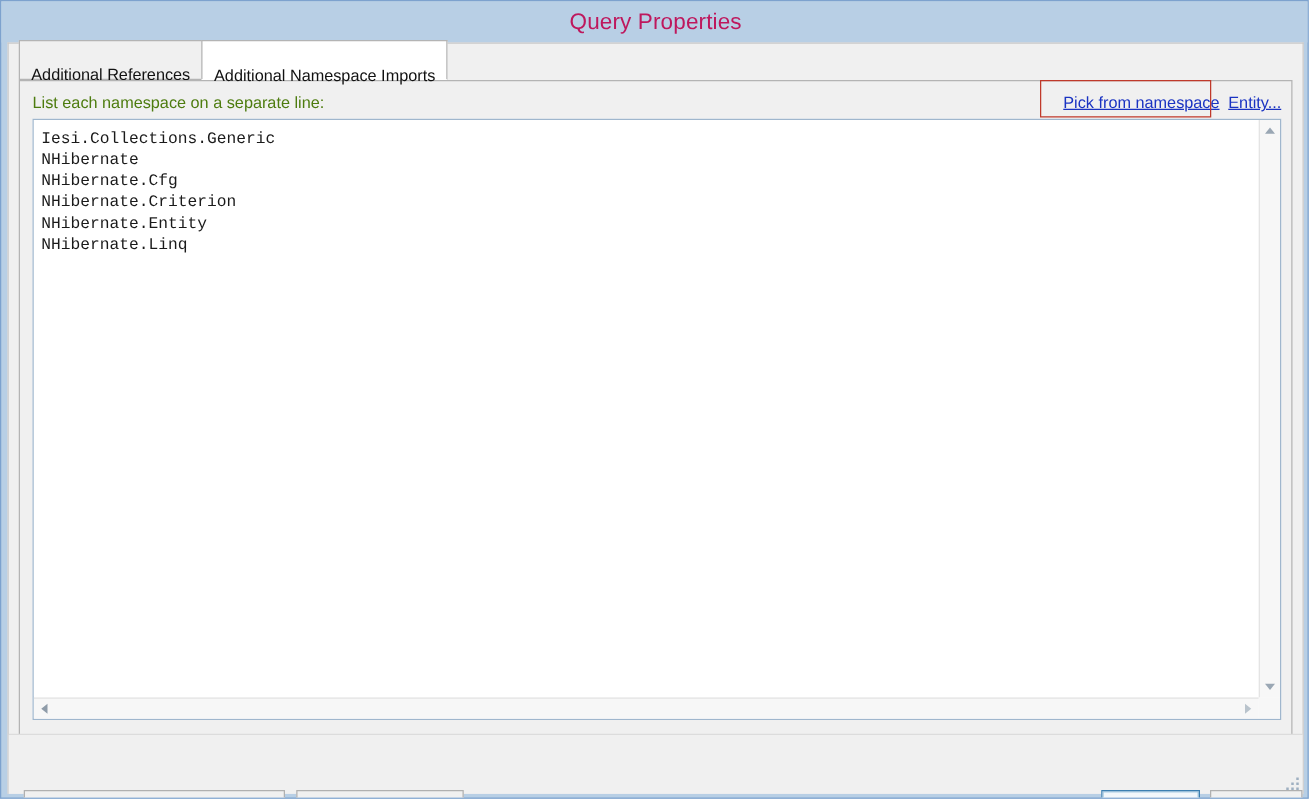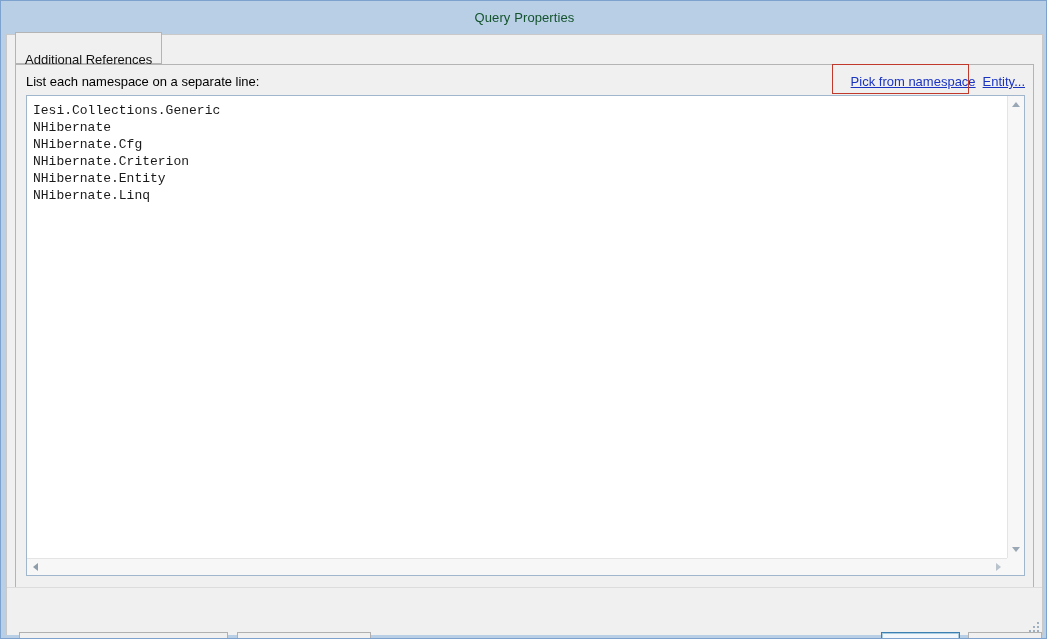--- a/index.html
+++ b/index.html
@@ -30,22 +30,22 @@
     position: absolute;
     left: 0; top: 0;
     width: 1047px;
     height: 33px;
     background: #b8cfe5;
     display: flex;
     align-items: center;
     justify-content: center;
   }
   .titlebar-text {
-    font-size: 13px;
-    color: #14532d;
+    font-size: 18px;
+    color: #be185d;
     letter-spacing: 0.1px;
   }
 
   
   .client {
     position: absolute;
     left: 5px; top: 33px;
     width: 1037px;
     height: 601px;
     background: #f0f0f0;
@@ -97,21 +97,21 @@
     box-sizing: border-box;
     background: #f0f0f0;
     border: 1px solid #b4b4b4;
   }
 
   .hint-label {
     position: absolute;
     left: 10px;
     top: 9px;
     font-size: 13px;
-    color: #000000;
+    color: #4d7c0f;
     white-space: nowrap;
   }
 
   .links {
     position: absolute;
     right: 8px;
     top: 9px;
     display: flex;
     align-items: baseline;
     gap: 7px;
@@ -291,20 +291,23 @@
 
   <div class="titlebar">
     <div class="titlebar-text">Query Properties</div>
   </div>
 
   <div class="client">
 
     <div class="tabstrip">
       <div class="tab inactive">
         <span>Additional References</span>
+      </div>
+      <div class="tab active">
+        <span>Additional Namespace Imports</span>
       </div>
     </div>
 
     <div class="tabpage">
 
       <div class="hint-label">List each namespace on a separate line:</div>
 
       <div class="links">
         <span class="link">Pick from namespace</span>
         <span class="link">Entity...</span>

